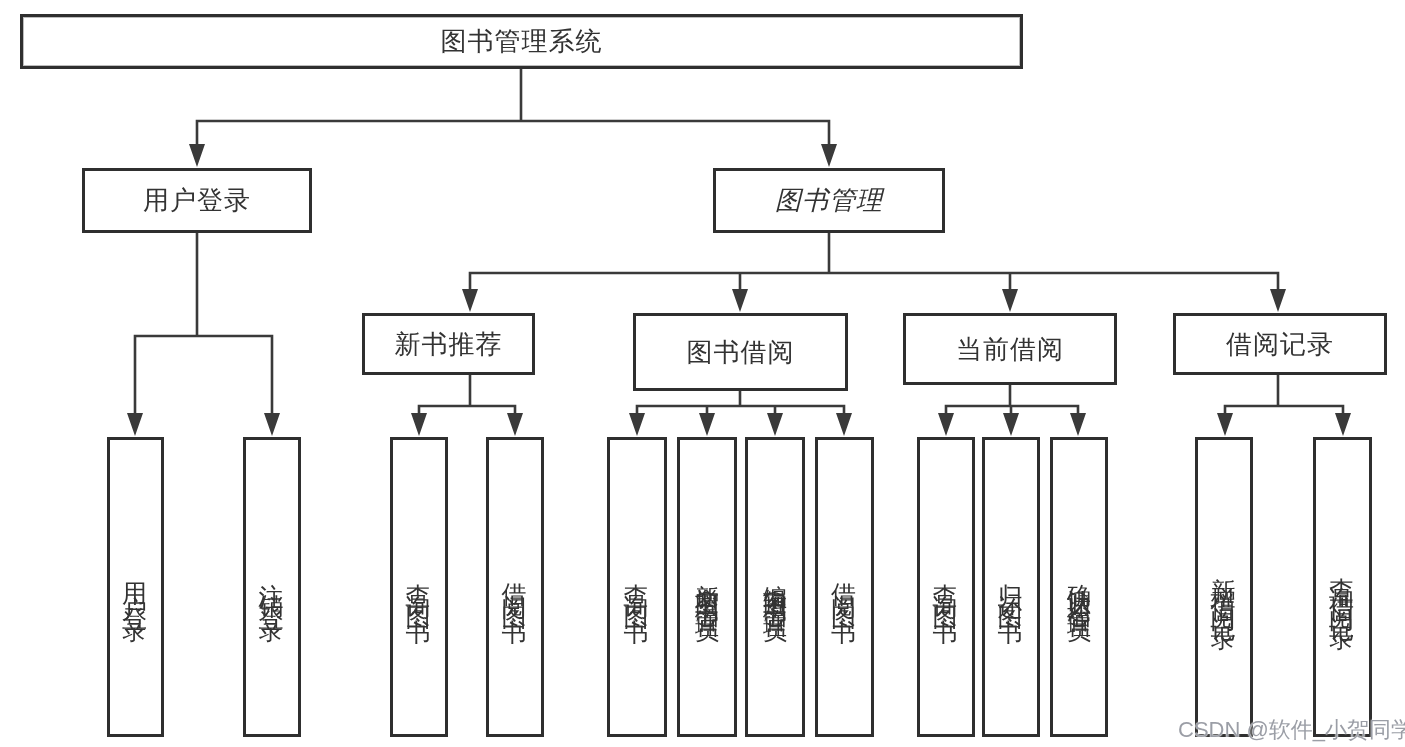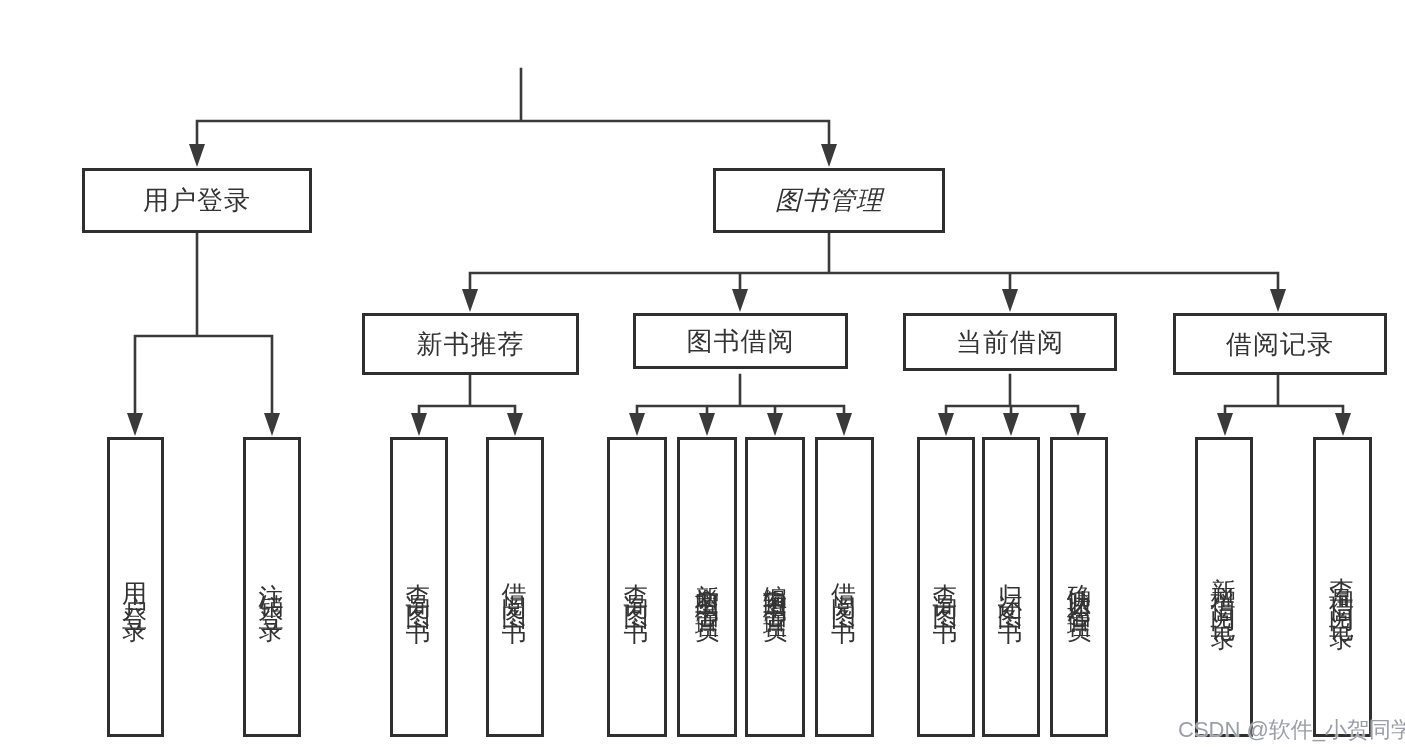--- a/index.html
+++ b/index.html
@@ -64,35 +64,38 @@
     <path class="line" d="M740 375 V406 M637 406 H844 M637 406 V424 M707 406 V424 M775 406 V424 M844 406 V424"></path>
     <path class="arrow" d="M629 413 L645 413 L637 436 Z M699 413 L715 413 L707 436 Z M767 413 L783 413 L775 436 Z M836 413 L852 413 L844 436 Z"></path>
 
     <path class="line" d="M1010 375 V406 M946 406 H1078 M946 406 V424 M1011 406 V424 M1078 406 V424"></path>
     <path class="arrow" d="M938 413 L954 413 L946 436 Z M1003 413 L1019 413 L1011 436 Z M1070 413 L1086 413 L1078 436 Z"></path>
 
     <path class="line" d="M1278 375 V406 M1225 406 H1343 M1225 406 V424 M1343 406 V424"></path>
     <path class="arrow" d="M1217 413 L1233 413 L1225 436 Z M1335 413 L1351 413 L1343 436 Z"></path>
   </svg>
 
+  <div class="node h-node root-node" style="left:20px;top:14px;width:1003px;height:55px;">
+    <span>图书管理系统</span>
+  </div>
 
   <div class="node h-node" style="left:82px;top:168px;width:230px;height:65px;">
     <span>用户登录</span>
   </div>
   <div class="node h-node" style="left:713px;top:168px;width:232px;height:65px;font-style:italic;">
     <span>图书管理</span>
   </div>
 
-  <div class="node h-node" style="left:362px;top:313px;width:217px;height:62px;">
+  <div class="node h-node" style="left:362px;top:313px;width:173px;height:62px;">
     <span>新书推荐</span>
   </div>
-  <div class="node h-node" style="left:633px;top:313px;width:215px;height:56px;">
+  <div class="node h-node" style="left:633px;top:313px;width:215px;height:78px;">
     <span>图书借阅</span>
   </div>
-  <div class="node h-node" style="left:903px;top:313px;width:214px;height:58px;">
+  <div class="node h-node" style="left:903px;top:313px;width:214px;height:72px;">
     <span>当前借阅</span>
   </div>
   <div class="node h-node" style="left:1173px;top:313px;width:214px;height:62px;">
     <span>借阅记录</span>
   </div>
 
   <div class="node v-node v-loose" style="left:107px;top:437px;width:57px;height:300px;">
     <span>用户登录</span>
   </div>
   <div class="node v-node v-loose" style="left:243px;top:437px;width:58px;height:300px;">

